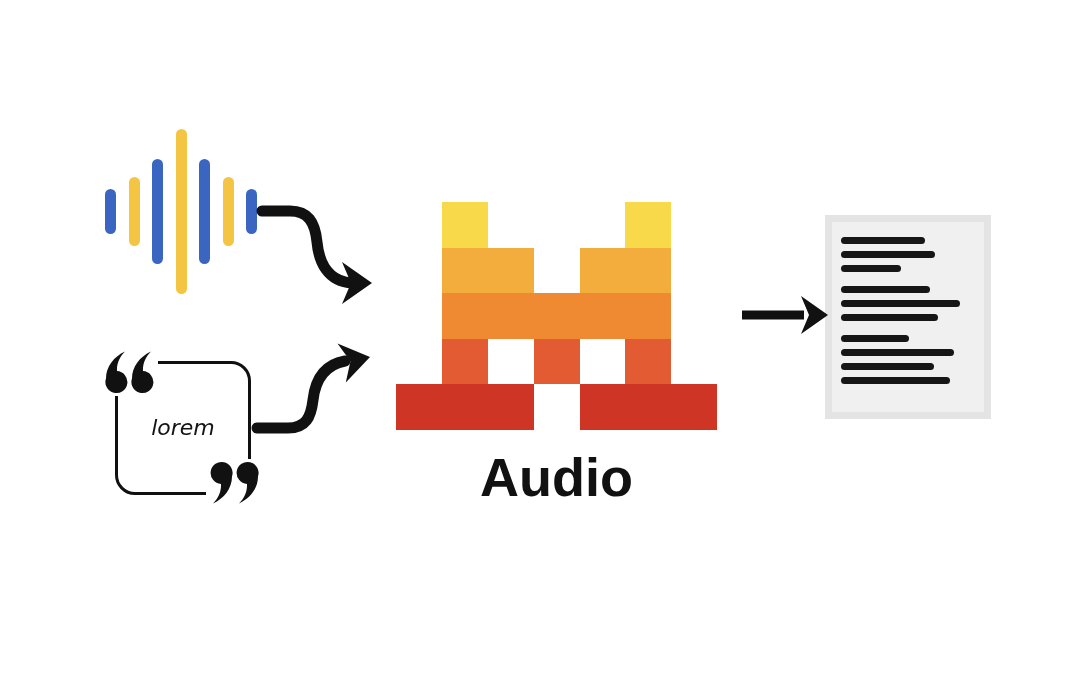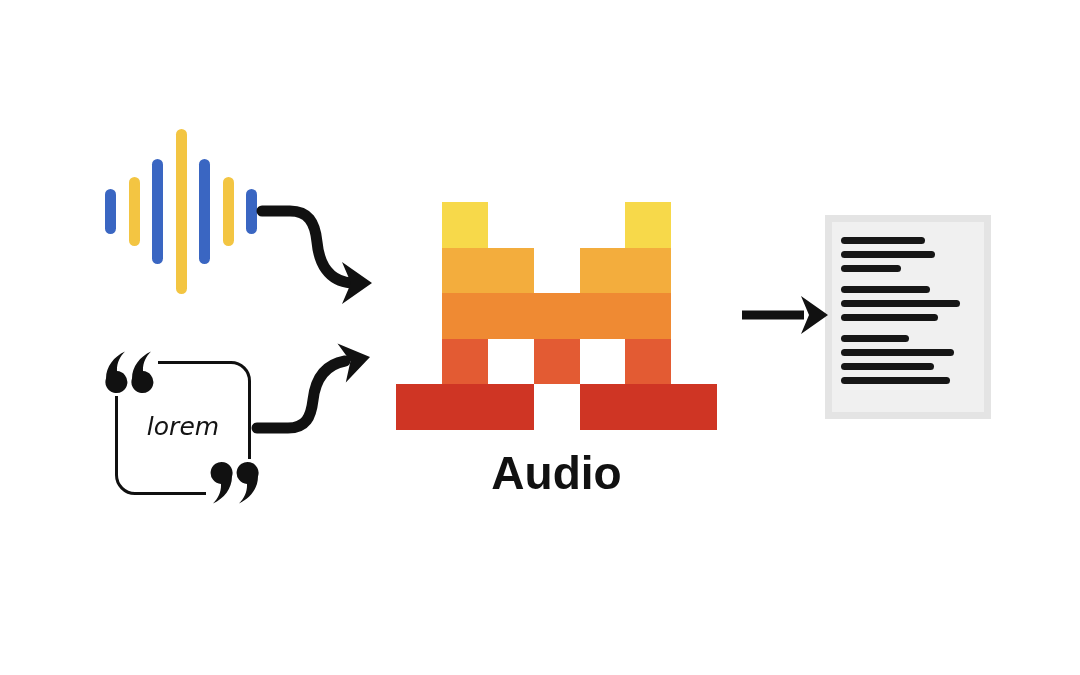--- a/index.html
+++ b/index.html
@@ -48,42 +48,42 @@
   .quote-open  { left: -16px; top: -15px; }
   .quote-close { right: -14px; bottom: -14px; transform: rotate(180deg); }
   .quote-text {
     position: absolute;
     left: 0; right: 0;
     top: 50%;
     transform: translateY(-54%);
     text-align: center;
     font-family: "DejaVu Sans", sans-serif;
     font-style: italic;
-    font-size: 25px;
+    font-size: 22px;
     color: #141414;
   }
 
   
   .m-logo {
     position: absolute;
     left: 396px;
     top: 202px;
     display: grid;
     grid-template-columns: repeat(7, 45.9px);
     grid-template-rows: repeat(5, 45.6px);
   }
   .mblock { width: 100%; height: 100%; }
 
   .model-label {
     position: absolute;
     left: 396px;
     width: 321px;
     top: 446px;
     text-align: center;
-    font-size: 46px;
+    font-size: 54px;
     font-weight: 700;
     color: #111111;
     letter-spacing: 0px;
   }
 
   
   .document {
     position: absolute;
     left: 825px;
     top: 215px;

